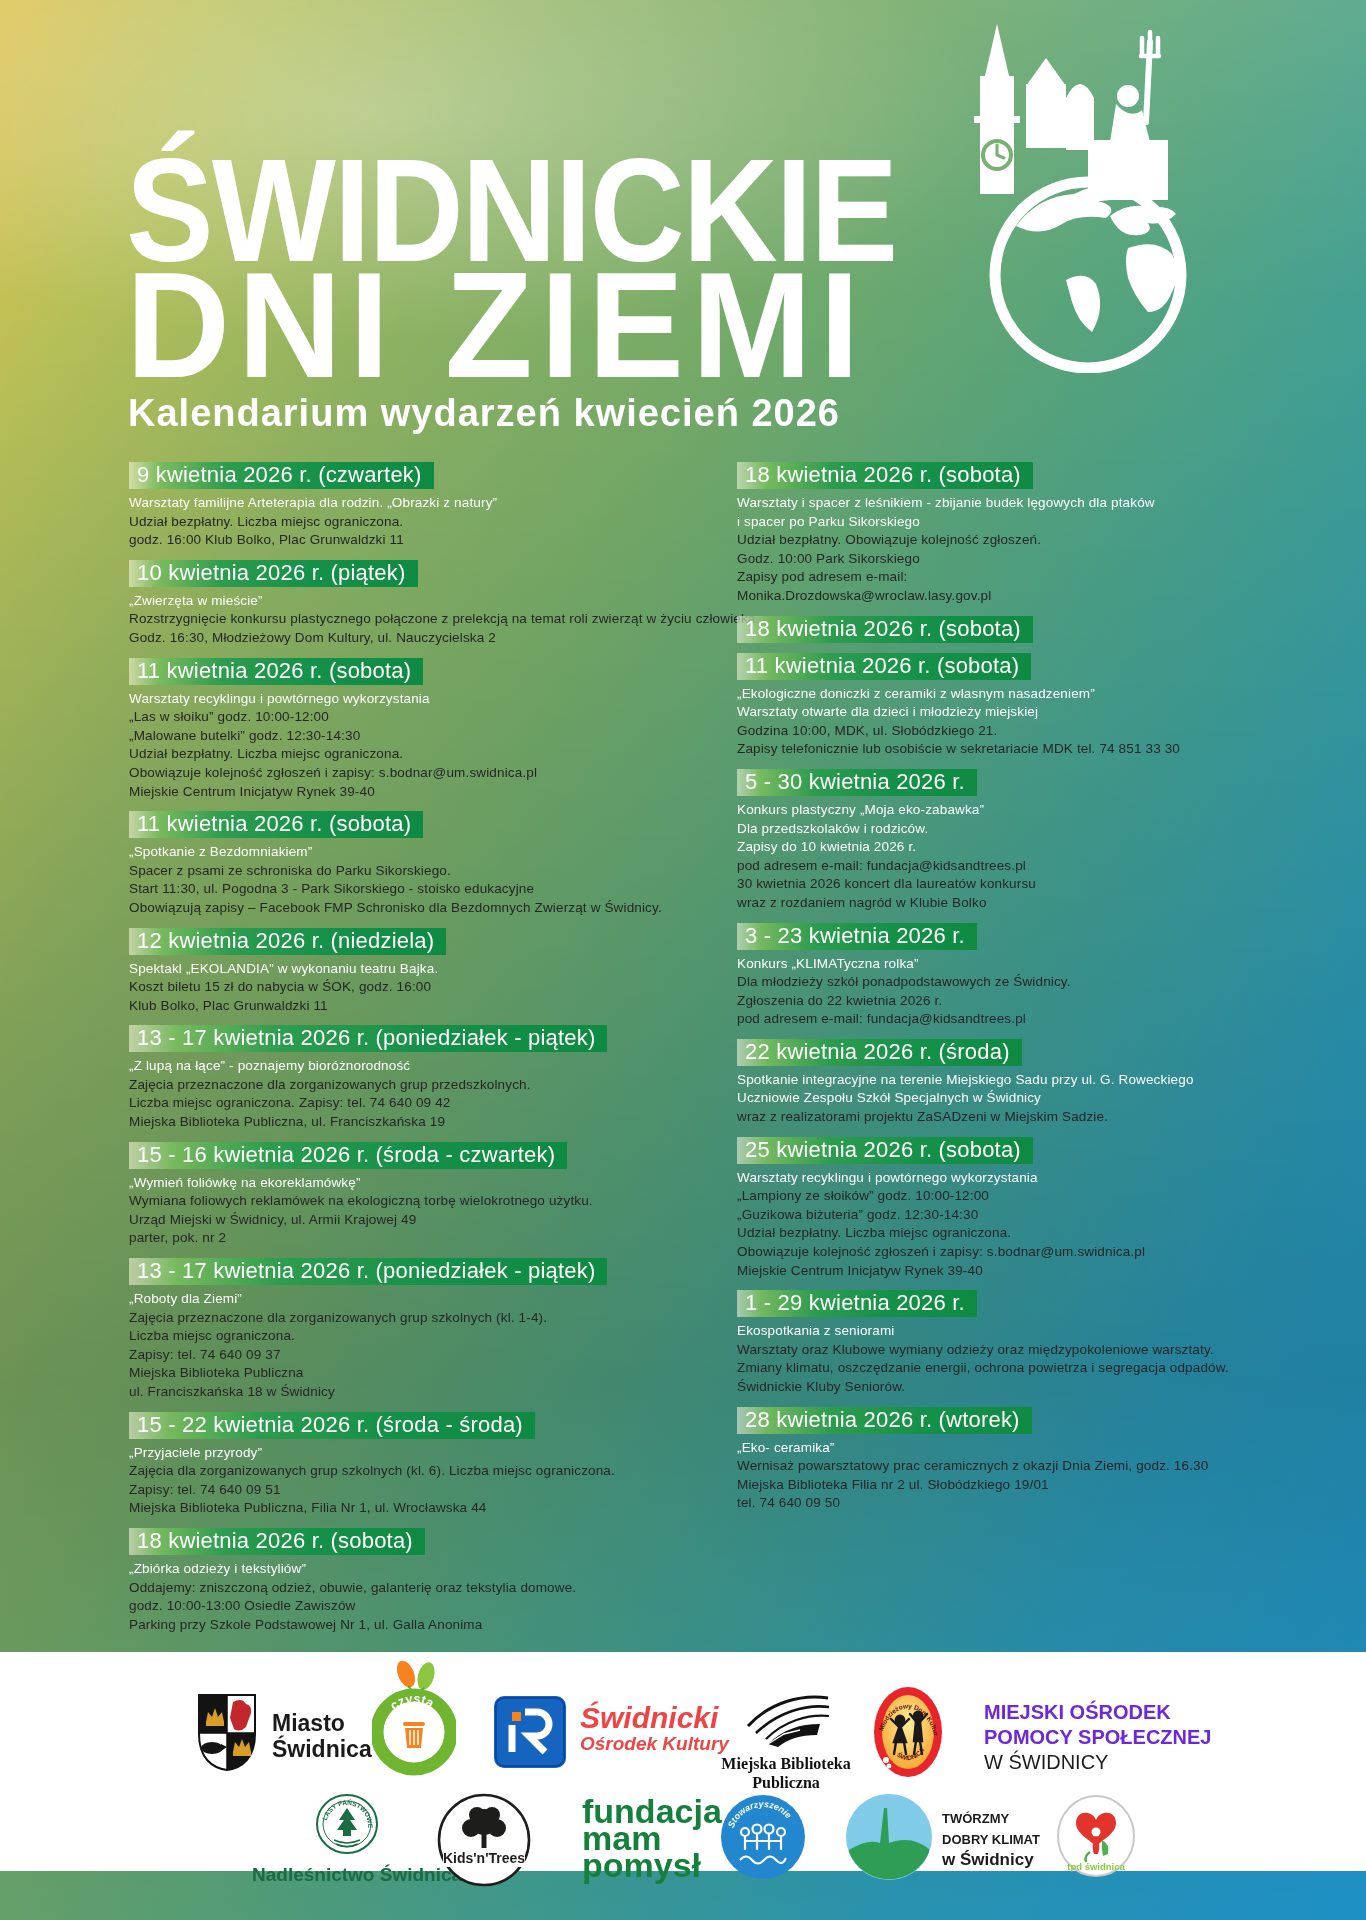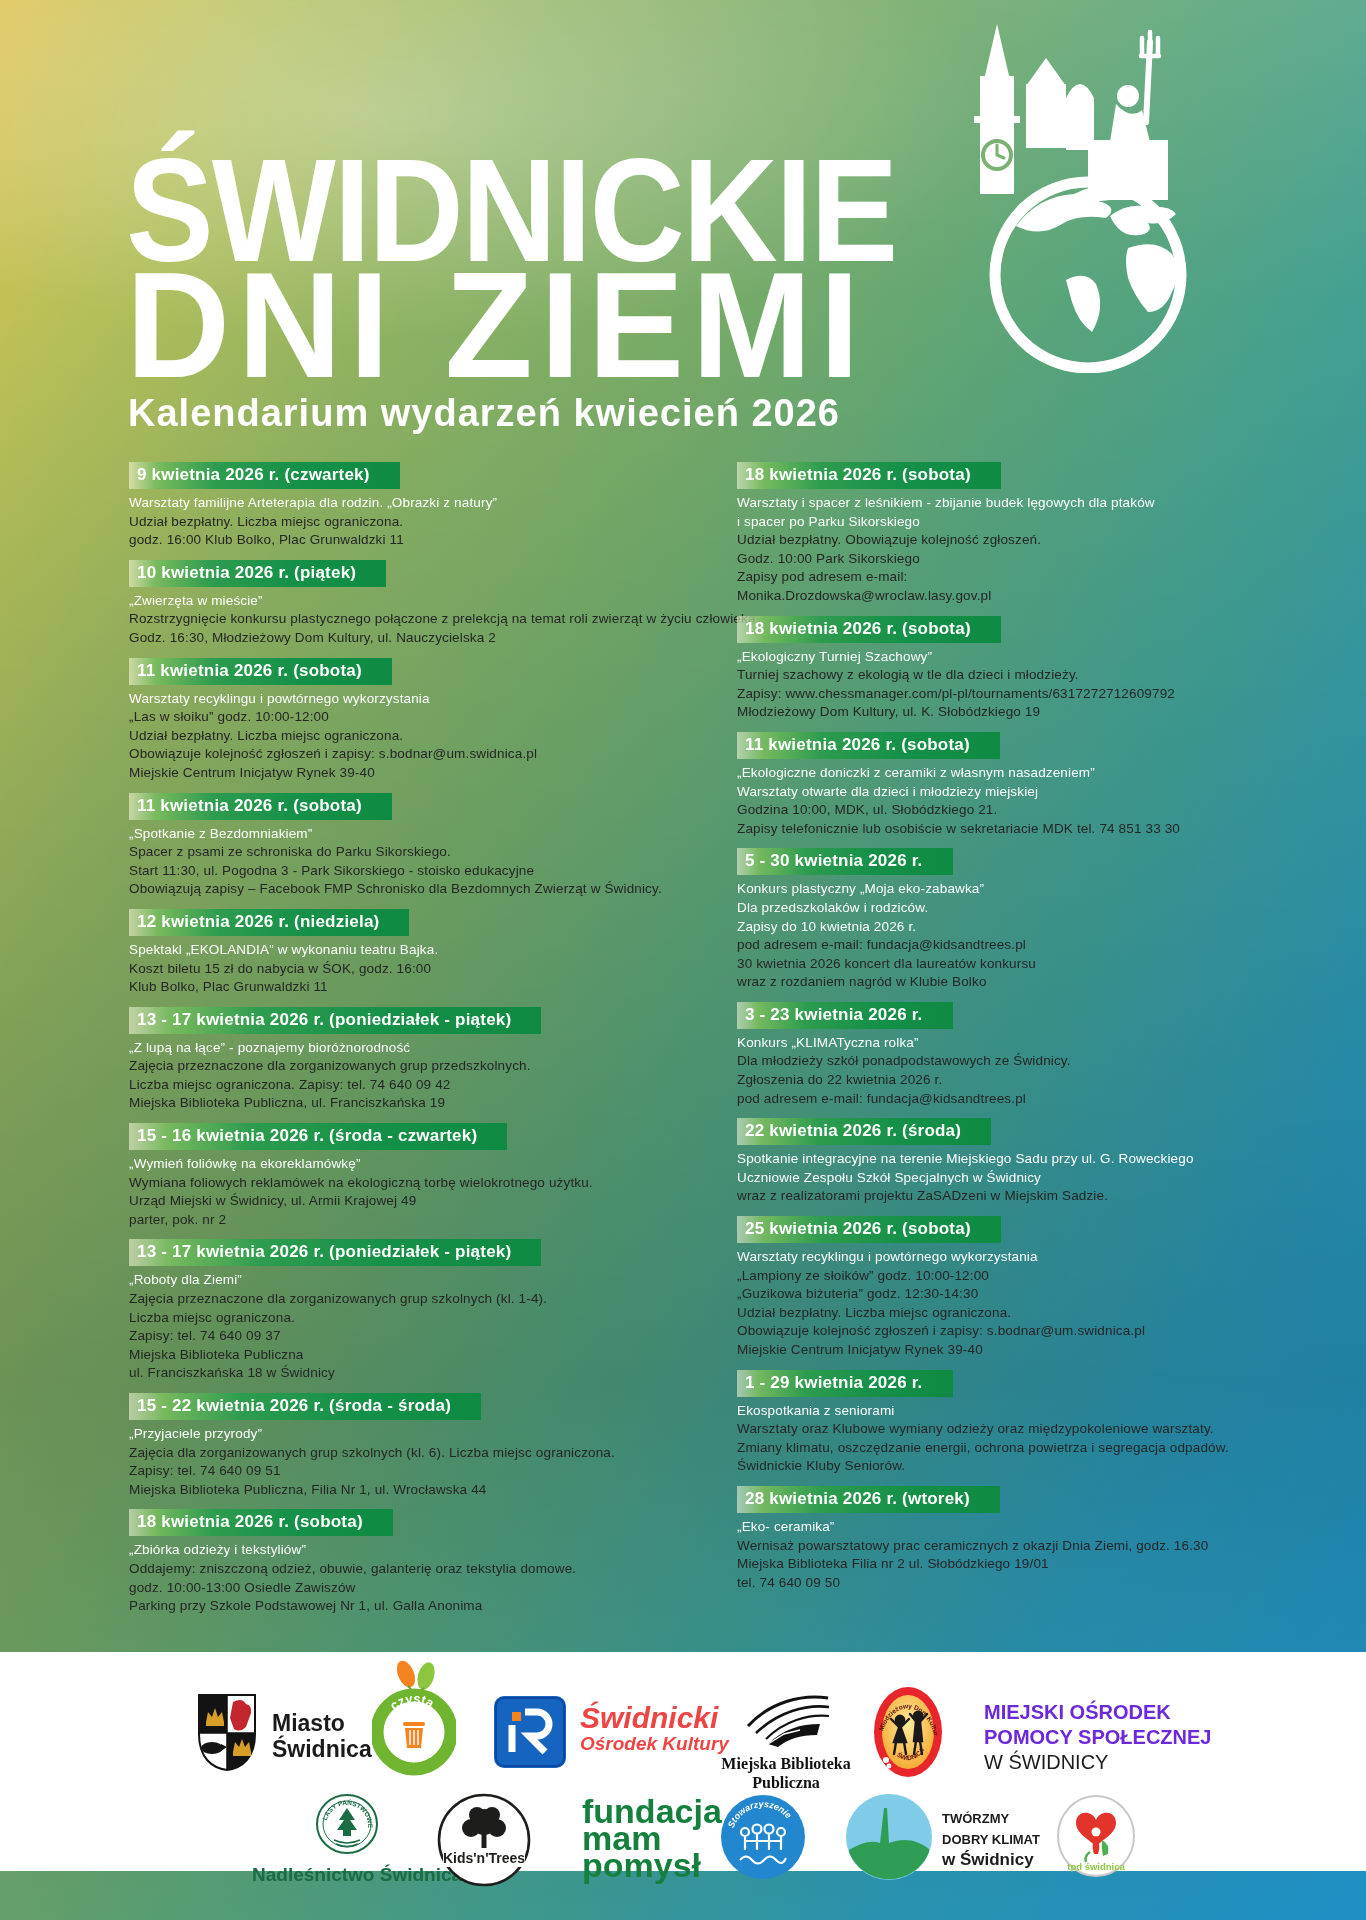--- a/index.html
+++ b/index.html
@@ -10,21 +10,21 @@
     background:radial-gradient(ellipse 900px 320px at 28% 6%,rgba(255,255,255,.28),rgba(255,255,255,0) 70%),
                linear-gradient(180deg,rgba(255,255,255,.10) 0%,rgba(0,0,0,0) 16%,rgba(0,0,0,.07) 42%,rgba(0,0,0,.16) 72%,rgba(0,0,0,.10) 86%,rgba(0,0,0,.05) 100%);}
   .title-line1{position:absolute;left:126px;top:138px;color:#fff;font-weight:bold;font-size:146px;line-height:1;letter-spacing:-2px;transform:scaleX(.90);transform-origin:left top;white-space:nowrap;}
   .title-line2{position:absolute;left:126px;top:250px;color:#fff;font-weight:bold;font-size:150px;line-height:1;letter-spacing:8px;transform:scaleX(.96);transform-origin:left top;white-space:nowrap;}
   .subtitle{position:absolute;left:128px;top:392px;color:#fff;font-weight:bold;font-size:38px;letter-spacing:1px;white-space:nowrap;}
   .globe{position:absolute;left:938px;top:18px;}
   .col{position:absolute;top:462px;}
   .col-left{left:129px;}
   .col-right{left:737px;}
   .event{margin-bottom:10px;}
-  .badge{display:inline-block;color:#fff;font-weight:bold;font-size:17px;line-height:22px;padding:2px 30px 3px 8px;letter-spacing:.2px;white-space:nowrap;
+  .badge{display:inline-block;color:#fff;font-weight:normal;font-size:22px;line-height:22px;padding:2px 12px 3px 8px;letter-spacing:.2px;white-space:nowrap;
     background:linear-gradient(90deg,rgba(255,253,228,.55) 0%,rgba(120,188,94,.92) 10%,#2d9c4e 32%,#149049 65%,#0f8a42 100%);}
   .lines{margin-top:5px;}
   .lines p{margin:0;font-size:13.5px;line-height:18.6px;color:#262626;letter-spacing:.15px;white-space:nowrap;}
   .lines p.light{color:#ffffff;}
   .footer{position:absolute;left:0;top:1652px;width:1366px;height:219px;background:#ffffff;}
   .logo{position:absolute;}
   .cap-dark{color:#1a1a1a;font-weight:bold;}
   .miasto-text{left:272px;top:58px;font-size:23px;line-height:26px;}
   .sok-text{left:580px;top:50px;color:#ef4444;font-weight:bold;font-style:italic;}
   .sok-text .l1{font-size:30px;line-height:32px;}
@@ -81,20 +81,21 @@
           <p>godz. 16:00  Klub Bolko, Plac Grunwaldzki 11</p>
         </div></section>
       <section class="event"><div class="badge">10 kwietnia 2026 r. (piątek)</div><div class="lines">
           <p class="light">„Zwierzęta w mieście”</p>
           <p>Rozstrzygnięcie konkursu plastycznego połączone z prelekcją na temat roli zwierząt w życiu człowieka.</p>
           <p>Godz. 16:30, Młodzieżowy Dom Kultury, ul. Nauczycielska 2</p>
         </div></section>
       <section class="event"><div class="badge">11 kwietnia 2026 r. (sobota)</div><div class="lines">
           <p class="light">Warsztaty recyklingu i powtórnego wykorzystania</p>
           <p>„Las w słoiku” godz. 10:00-12:00</p>
+          <p>„Malowane butelki” godz. 12:30-14:30</p>
           <p>Udział bezpłatny. Liczba miejsc ograniczona.</p>
           <p>Obowiązuje kolejność zgłoszeń i zapisy: s.bodnar@um.swidnica.pl</p>
           <p>Miejskie Centrum Inicjatyw Rynek 39-40</p>
         </div></section>
       <section class="event"><div class="badge">11 kwietnia 2026 r. (sobota)</div><div class="lines">
           <p class="light">„Spotkanie z Bezdomniakiem”</p>
           <p>Spacer z psami ze schroniska do Parku Sikorskiego.</p>
           <p>Start 11:30, ul. Pogodna 3 - Park Sikorskiego - stoisko edukacyjne</p>
           <p>Obowiązują zapisy – Facebook FMP Schronisko dla Bezdomnych Zwierząt w Świdnicy.</p>
         </div></section>
@@ -138,26 +139,21 @@
     </div>
   <div class="col col-right">
       <section class="event"><div class="badge">18 kwietnia 2026 r. (sobota)</div><div class="lines">
           <p class="light">Warsztaty i spacer z leśnikiem - zbijanie budek lęgowych dla ptaków</p>
           <p class="light">i spacer po Parku Sikorskiego</p>
           <p>Udział bezpłatny. Obowiązuje kolejność zgłoszeń.</p>
           <p>Godz. 10:00 Park Sikorskiego</p>
           <p>Zapisy pod adresem e-mail:</p>
           <p>Monika.Drozdowska@wroclaw.lasy.gov.pl</p>
         </div></section>
-      <section class="event"><div class="badge">18 kwietnia 2026 r. (sobota)</div><div class="lines">
-          <p class="light">„Ekologiczny Turniej Szachowy”</p>
-          <p>Turniej szachowy z ekologią w tle dla dzieci i młodzieży.</p>
-          <p>Zapisy: www.chessmanager.com/pl-pl/tournaments/6317272712609792</p>
-          <p>Młodzieżowy Dom Kultury, ul. K. Słobódzkiego 19</p>
-        </div></section>
+      <section class="event"><div class="badge">18 kwietnia 2026 r. (sobota)</div></section>
       <section class="event"><div class="badge">11 kwietnia 2026 r. (sobota)</div><div class="lines">
           <p class="light">„Ekologiczne doniczki z ceramiki z własnym nasadzeniem”</p>
           <p class="light">Warsztaty otwarte dla dzieci i młodzieży miejskiej</p>
           <p>Godzina 10:00, MDK, ul. Słobódzkiego 21.</p>
           <p>Zapisy telefonicznie lub osobiście w sekretariacie MDK tel. 74 851 33 30</p>
         </div></section>
       <section class="event"><div class="badge">5 - 30 kwietnia 2026 r.</div><div class="lines">
           <p class="light">Konkurs plastyczny „Moja eko-zabawka”</p>
           <p class="light">Dla przedszkolaków i rodziców.</p>
           <p class="light">Zapisy do 10 kwietnia 2026 r.</p>

